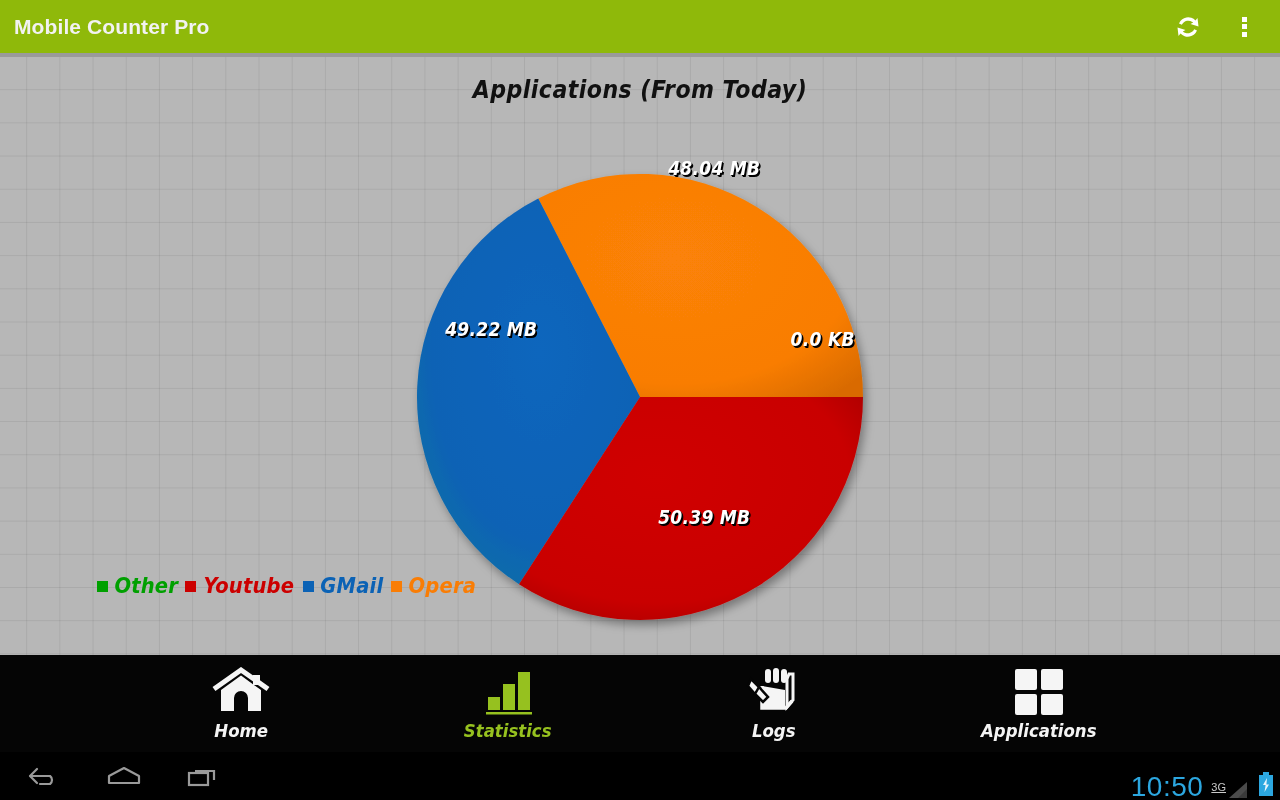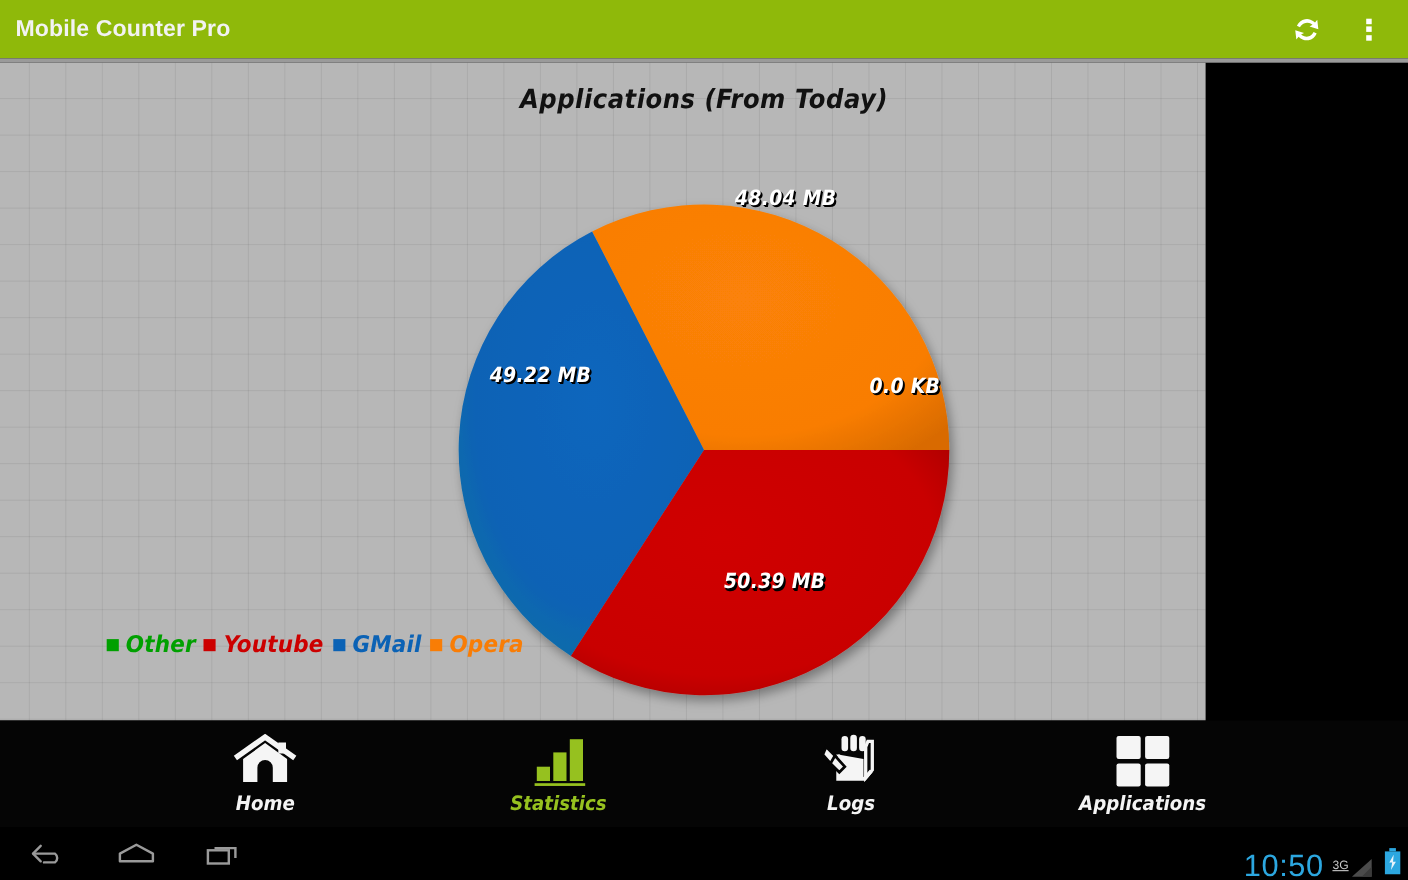--- a/index.html
+++ b/index.html
@@ -63,21 +63,21 @@
   .dot {
     width: 5px; height: 5px;
     background: #fff;
     margin: 2.5px 0;
   }
 
   
   #content {
     position: absolute;
     left: 0; top: 57px;
-    width: 1096px;
+    width: 1280px;
     height: 598px;
     background-color: #b7b7b7;
     background-image:
       linear-gradient(to right, rgba(0,0,0,0.07) 1px, transparent 1px),
       linear-gradient(to bottom, rgba(0,0,0,0.07) 1px, transparent 1px);
     background-size: 33.2px 33.2px;
     background-position: -7px -1px;
     overflow: hidden;
   }
   #chart-title {
@@ -90,21 +90,21 @@
     font-size: 24px;
     font-weight: bold;
     font-style: italic;
     color: #111;
     transform: scaleX(0.92);
     letter-spacing: .5px;
   }
 
   #pie-wrap {
     position: absolute;
-    left: 0; top: 12px;
+    left: 0; top: 0;
     width: 1280px;
     height: 598px;
   }
 
   .slice-label {
     position: absolute;
     font-family: "DejaVu Sans", sans-serif;
     font-size: 19px;
     font-weight: bold;
     font-style: italic;

